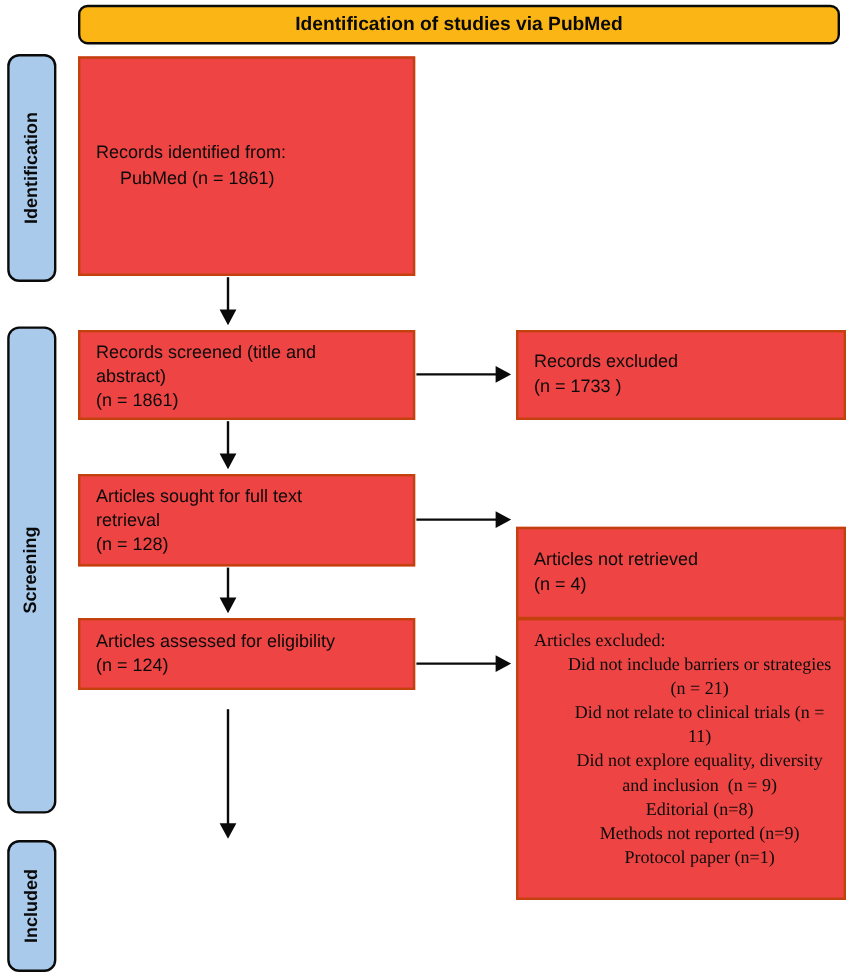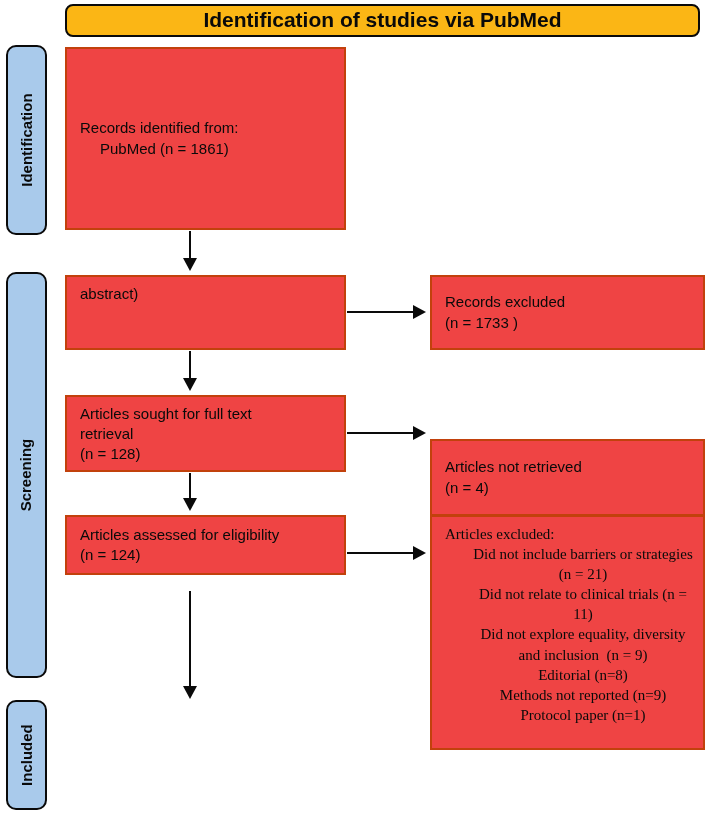--- a/index.html
+++ b/index.html
@@ -5,21 +5,21 @@
   html,body { margin:0; padding:0; background:#ffffff; }
   .canvas {
     position:relative; width:709px; height:813px; background:#ffffff;
     font-family:"Liberation Sans", sans-serif; color:#0a0a0a;
     font-size:15px; line-height:1.34; overflow:hidden;
   }
   .banner {
     position:absolute; left:65px; top:4px; width:635px; height:33px;
     background:var(--banner-bg,#FBB615); border:2px solid #0a0a0a; border-radius:8px;
     box-sizing:border-box; display:flex; align-items:center; justify-content:center;
-    font-weight:bold; font-size:21px;
+    font-weight:bold; font-size:16px;
   }
   .stage {
     position:absolute; left:6px; width:41px;
     background:var(--sidebar-bg,#A9CAEB); border:2px solid #0a0a0a; border-radius:10px;
     box-sizing:border-box; display:flex; align-items:center; justify-content:center;
   }
   .stage .vlabel {
     transform:rotate(-90deg); white-space:nowrap; font-weight:bold; font-size:15px;
   }
   .stage-identification { top:45px;  height:190px; }
@@ -64,21 +64,23 @@
   <div class="stage stage-included">
     <span class="vlabel">Included</span>
   </div>
 
   <div class="box box-identified vcenter">
     <span class="line">Records identified from:</span>
     <span class="line indent">PubMed (n = 1861)</span>
   </div>
 
   <div class="box box-screened">
+    <span class="line">Records screened (title and</span>
     <span class="line">abstract)</span>
+    <span class="line">(n = 1861)</span>
   </div>
 
   <div class="box box-records-excluded vcenter">
     <span class="line">Records excluded</span>
     <span class="line">(n = 1733 )</span>
   </div>
 
   <div class="box box-sought">
     <span class="line">Articles sought for full text</span>
     <span class="line">retrieval</span>

